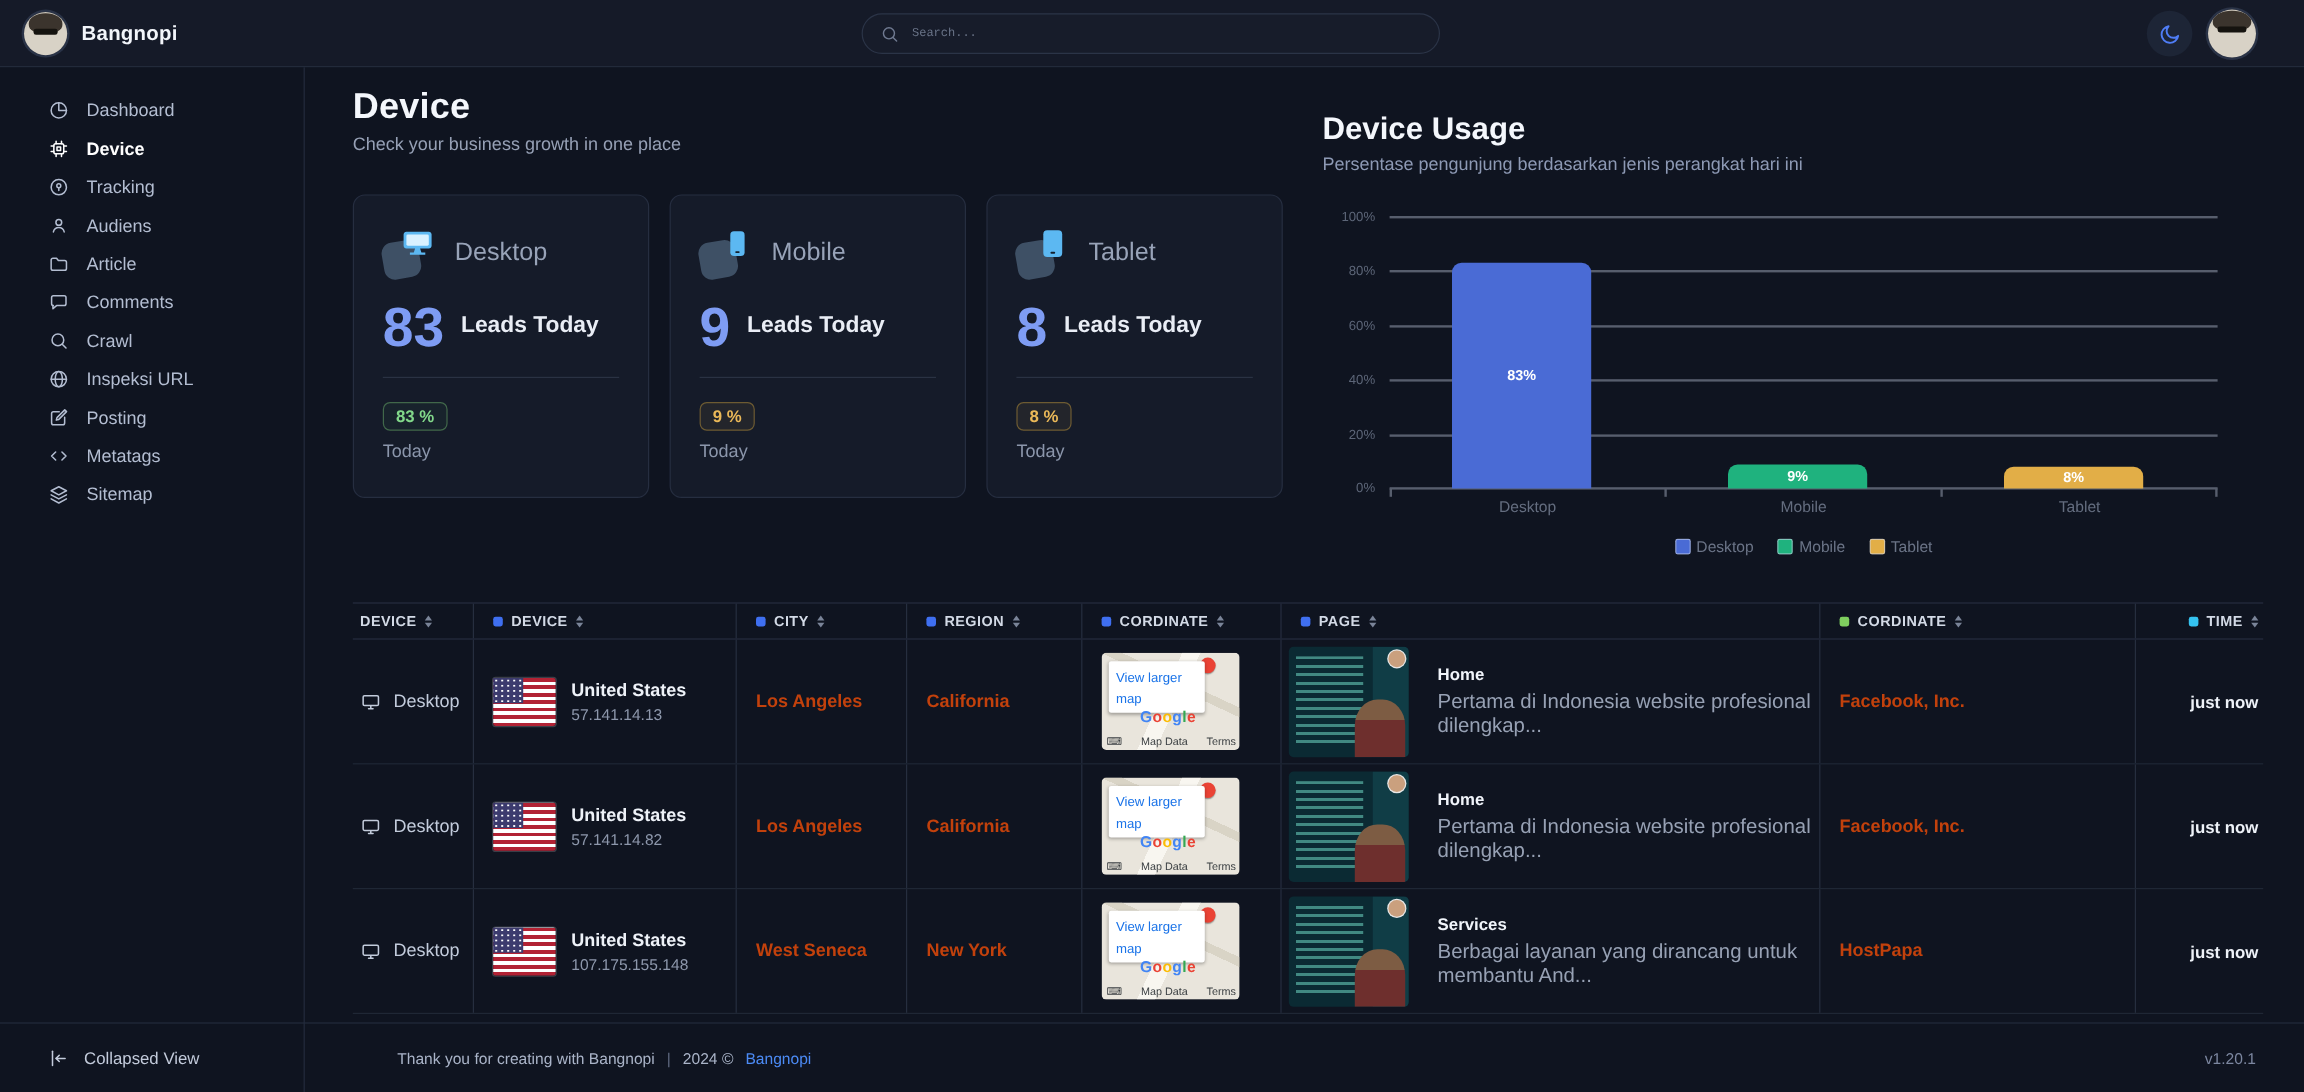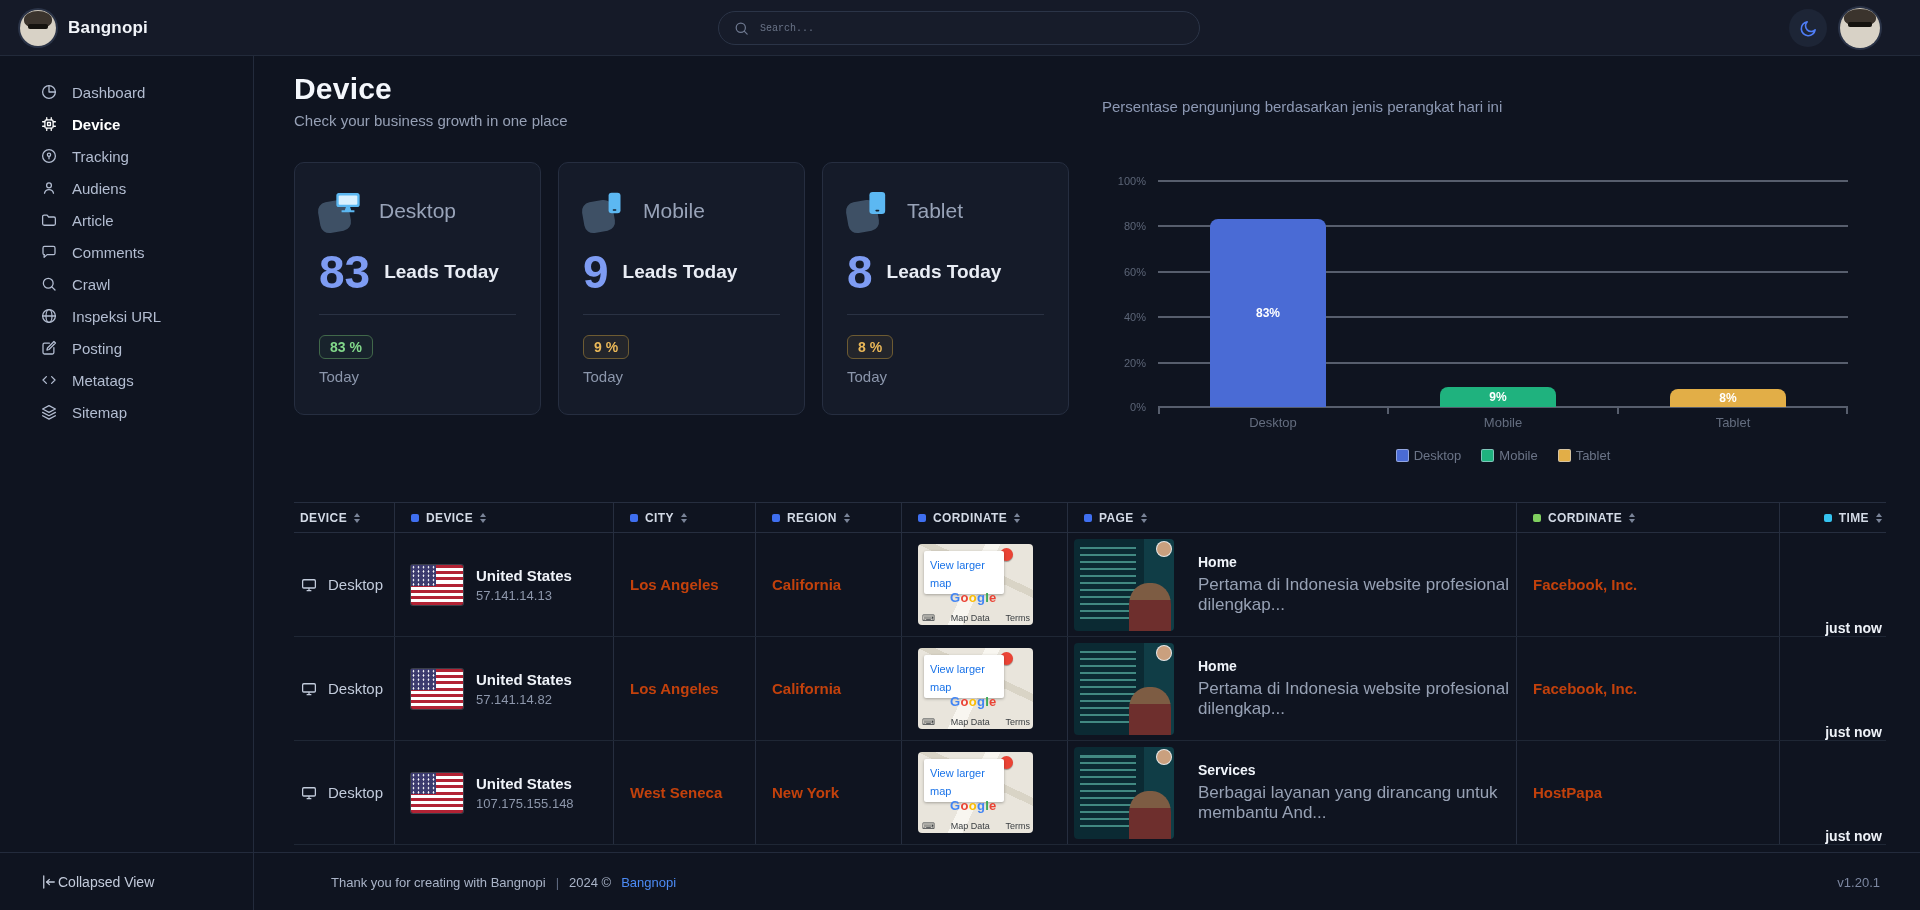--- a/index.html
+++ b/index.html
@@ -75,21 +75,21 @@
   .thead { height:31px; border-top:1px solid #262e3f; border-bottom:1px solid #262e3f; }
   .th { display:flex; align-items:center; gap:7px; padding-left:6px; border-right:1px solid #262e3f; font-size:12px; font-weight:bold; color:#d3dae6; letter-spacing:.4px; cursor:pointer; }
   .th:last-child { border-right:none; justify-content:flex-end; padding-right:4px; }
   .th:not(:first-child) { padding-left:16px; }
   .dot { width:8px; height:8px; border-radius:2px; }
   .sort { display:inline-flex; flex-direction:column; gap:2px; }
   .tri-up { width:0; height:0; border-left:3.5px solid transparent; border-right:3.5px solid transparent; border-bottom:4px solid #7a8498; }
   .tri-dn { width:0; height:0; border-left:3.5px solid transparent; border-right:3.5px solid transparent; border-top:4px solid #7a8498; }
   .trow { height:104px; border-bottom:1px solid #1f2735; }
   .td { display:flex; align-items:center; border-right:1px solid #262e3f; padding-left:16px; }
-  .td:last-child { border-right:none; justify-content:flex-end; padding-right:4px;align-items:flex-end; }
+  .td:last-child { border-right:none; justify-content:flex-end; padding-right:4px; }
   .td.device { padding-left:6px; gap:10px; color:#c2cbdb; font-size:15px; }
   .country-wrap { display:flex; align-items:center; gap:13px; }
   .flag { width:52px; height:40px; background:repeating-linear-gradient(180deg,#b22234 0 3.1px,#ffffff 3.1px 6.2px); position:relative; border-radius:2px; box-shadow:0 0 0 1px rgba(255,255,255,.18); flex:0 0 auto; }
   .flag::before { content:''; position:absolute; left:0; top:0; width:25px; height:21.5px; background-color:#3c3b6e; background-image:radial-gradient(circle,#ffffff .8px,transparent 1.1px); background-size:5px 4.3px; }
   .cname { font-size:15px; font-weight:bold; color:#eef2f8; }
   .cip { margin-top:4px; font-size:13px; color:#8d97ab; }
   .strong { font-size:15px; font-weight:bold; color:#c2410c; }
   .time-val { font-size:14px; font-weight:bold; color:#eef2f8; }
 
   
@@ -109,21 +109,21 @@
   .pt-col { position:absolute; right:0; top:0; bottom:0; width:30px; background:rgba(25,90,100,.40); }
   .pt-code { position:absolute; left:6px; top:8px; width:56px; height:76px; background:repeating-linear-gradient(180deg,rgba(110,215,195,.55) 0 2.5px,transparent 2.5px 7px); }
   .pt-person { position:absolute; right:3px; bottom:0; width:42px; height:48px; border-radius:45% 45% 0 0; background:linear-gradient(180deg,#7d5c43 0 36%,#6e2f2d 36% 100%); }
   .pt-avatar { position:absolute; top:3px; right:3px; width:14px; height:14px; border-radius:50%; background:#caa07e; box-shadow:0 0 0 1px #e8e8e8; }
   .page-info { margin-left:24px; }
   .ptitle { font-size:14px; font-weight:bold; color:#f0f4fa; }
   .pdesc { margin-top:5px; font-size:17px; color:#97a1b4; max-width:330px; }
 
   
   .footer { position:absolute; left:0; right:0; bottom:0; height:58px; border-top:1px solid #232b3c; z-index:4; }
-  .collapsed { position:absolute; left:40px; top:50%; transform:translateY(-50%); display:flex; align-items:center; gap:0; font-size:14px; color:#c3cbdb; cursor:pointer; }
+  .collapsed { position:absolute; left:40px; top:50%; transform:translateY(-50%); display:flex; align-items:center; gap:12px; font-size:14px; color:#c3cbdb; cursor:pointer; }
   .foot-center { position:absolute; left:331px; top:50%; transform:translateY(-50%); display:flex; align-items:center; gap:10px; font-size:13px; color:#aab4c8; }
   .foot-center .sep { color:#5f6a80; }
   .foot-link { color:#4c8bf5; text-decoration:none; cursor:pointer; }
   .version { position:absolute; right:40px; top:50%; transform:translateY(-50%); font-size:13px; color:#7c87a0; }
 
   svg.sicon-svg { fill:none; stroke-width:1.7; stroke-linecap:round; stroke-linejoin:round; }
 </style>
 </head>
 <body>
 
@@ -295,20 +295,21 @@
         <span class="num">8</span>
         <span class="leads">Leads Today</span>
       </div>
       <hr class="card-div">
       <div><span class="badge amber">8 %</span></div>
       <div class="today">Today</div>
     </div>
   </div>
 
   <div class="chart-panel">
+    <h2>Device Usage</h2>
     <div class="sub">Persentase pengunjung berdasarkan jenis perangkat hari ini</div>
 
     <div class="plot">
       <div class="gridrow" style="top:0"></div>
       <div class="gridrow" style="top:45px"></div>
       <div class="gridrow" style="top:91px"></div>
       <div class="gridrow" style="top:136px"></div>
       <div class="gridrow" style="top:182px"></div>
       <div class="gridrow" style="top:226px"></div>
       <div class="ticklab" style="top:1px">100%</div>

